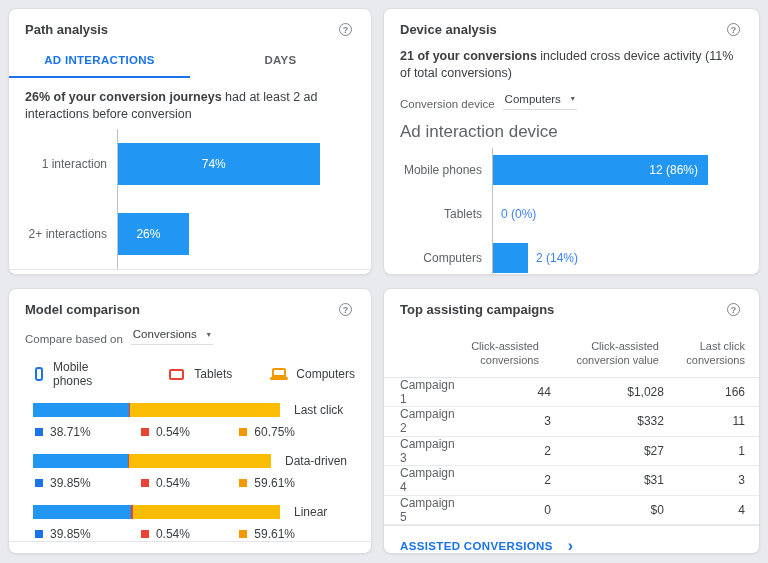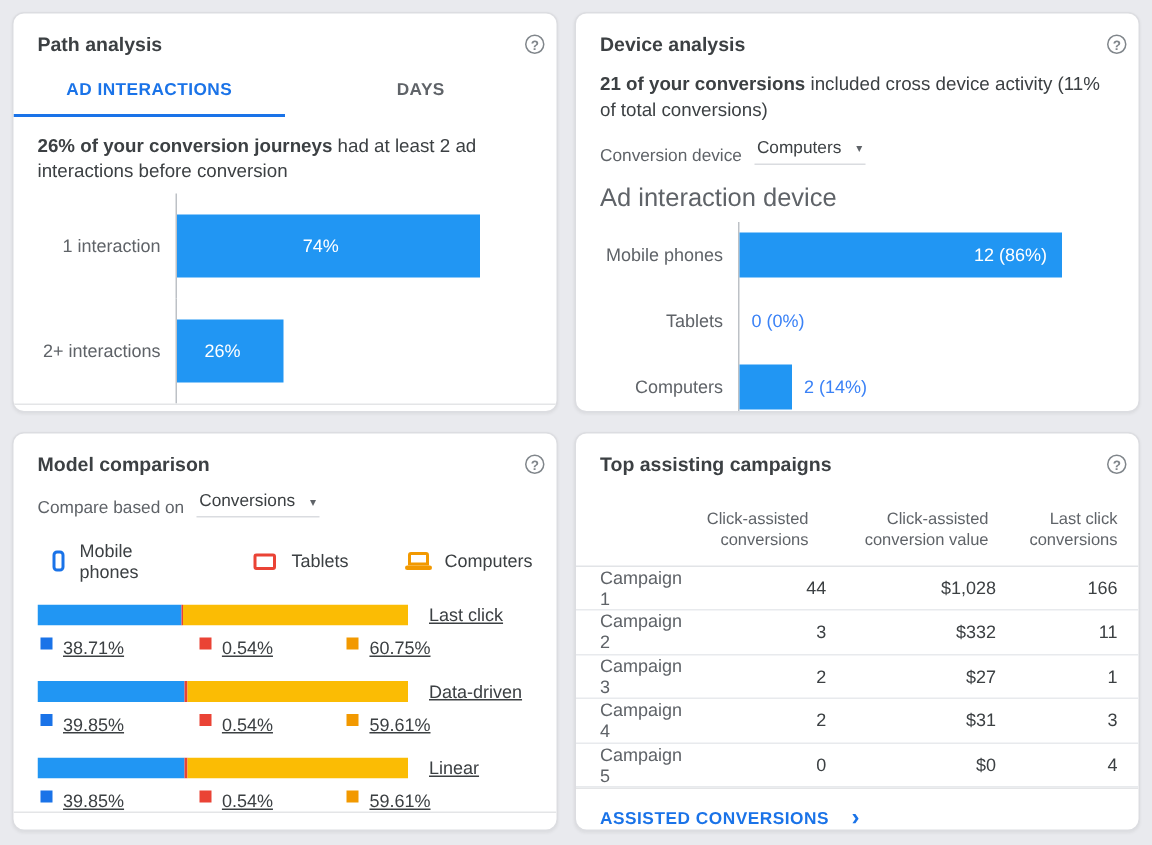--- a/index.html
+++ b/index.html
@@ -22,21 +22,21 @@
     background: #fff;
     border: 1px solid #dcdde1;
     border-radius: 8px;
     box-shadow: 0 1px 2px rgba(60,64,67,.08);
     display: flex;
     flex-direction: column;
     overflow: hidden;
   }
   .card-head {
     display: flex; justify-content: space-between; align-items: flex-start;
-    padding: 13px 8px 0 16px;
+    padding: 13px 19px 0 16px;
   }
   .card-title { font-size: 13px; font-weight: 700; color: #3c4043; }
   .help {
     width: 13px; height: 13px; border: 1.4px solid #80868b; border-radius: 50%;
     font-size: 9px; font-weight: 700; color: #80868b;
     display: flex; align-items: center; justify-content: center;
     cursor: pointer; flex: none; margin-top: 1px;
   }
   
   .tabs { display: flex; margin-top: 8px; }
@@ -71,28 +71,28 @@
   }
   .caret { font-size: 8px; color: #5f6368; }
   .axis-caption { padding: 12px 16px 0; font-size: 17px; color: #5f6368; }
   
   .legend { display: flex; gap: 40px; padding: 15px 16px 0 26px; align-items: center; }
   .legend-item { display: flex; align-items: center; gap: 10px; font-size: 12px; color: #3c4043; }
   .icon-mobile { width: 8px; height: 14px; border: 2px solid #1a73e8; border-radius: 3px; flex: none; }
   .icon-tablet { width: 15px; height: 11px; border: 2px solid #ea4335; border-radius: 2px; flex: none; }
   .icon-laptop { position: relative; width: 14px; height: 9px; border: 2px solid #f29900; border-radius: 2px 2px 0 0; margin-bottom: 3px; flex: none; }
   .icon-laptop::after { content: ""; position: absolute; left: -4px; right: -4px; bottom: -4.5px; height: 2.5px; background: #f29900; border-radius: 2px; }
-  .mc { padding: 0 16px; text-decoration: underline; }
+  .mc { padding: 0 24px; }
   .mc-row { display: flex; align-items: center; gap: 14px; margin-top: 15px; }
   .mc-bar { display: flex; width: 247px; height: 14px; overflow: hidden; }
   .seg { height: 100%; }
   .seg-b { background: #2196F3; } .seg-r { background: #EA4335; } .seg-y { background: #FBBC04; }
   .mc-label { font-size: 12px; color: #3c4043; white-space: nowrap; }
   .mc-vals { display: flex; width: 260px; margin: 8px 0 0 2px; font-size: 12px; color: #3c4043; }
-  .mc-vals .v { display: flex; gap: 7px; }
+  .mc-vals .v { display: flex; align-items: center; gap: 7px; }
   .v1 { width: 112px; } .v2 { width: 104px; }
   .sq { width: 8px; height: 8px; flex: none; }
   .sq-b { background: #1a73e8; } .sq-r { background: #EA4335; } .sq-y { background: #F29900; }
   
   .card-footer { margin-top: auto; border-top: 1px solid #e4e5e7; padding: 10px 16px 11px; }
   .flink {
     display: inline-flex; align-items: center; gap: 15px; color: #1a73e8;
     font-size: 11.5px; font-weight: 700; letter-spacing: .35px; cursor: pointer;
     text-decoration: none;
   }

